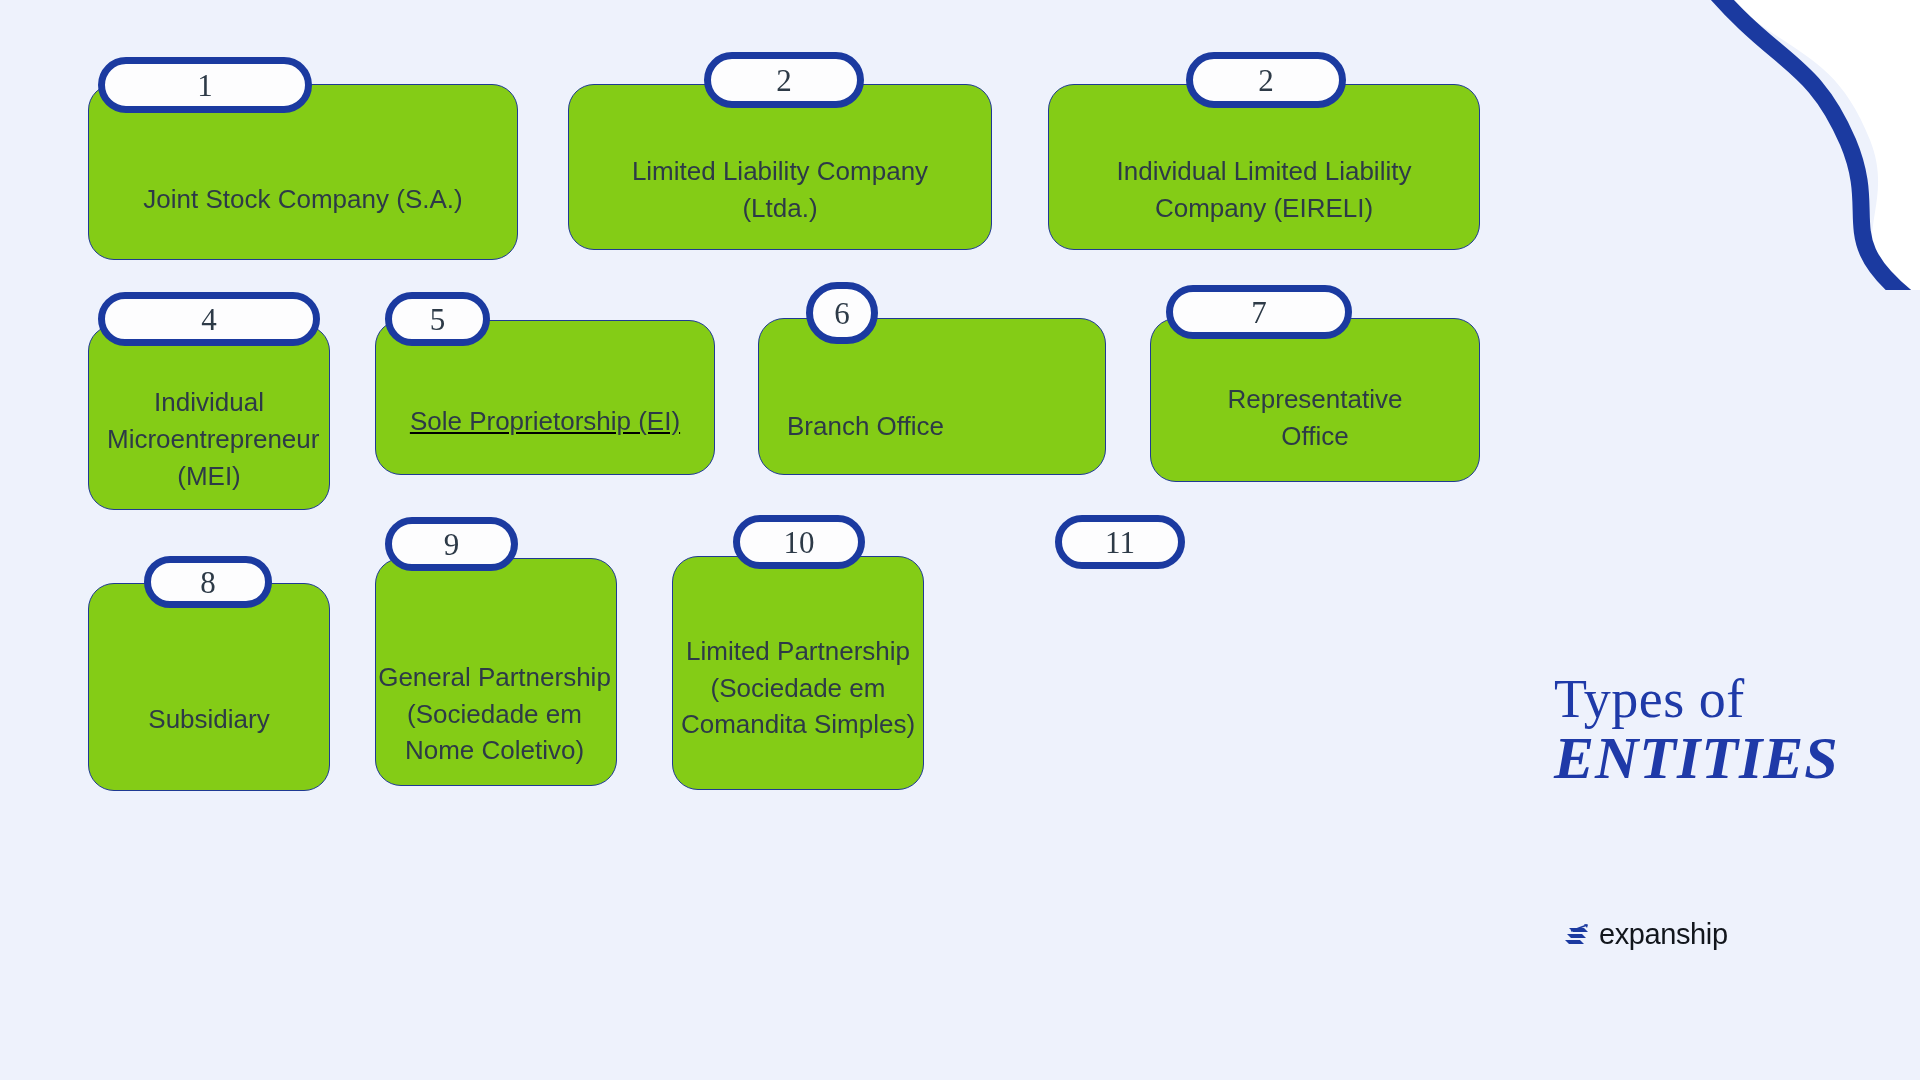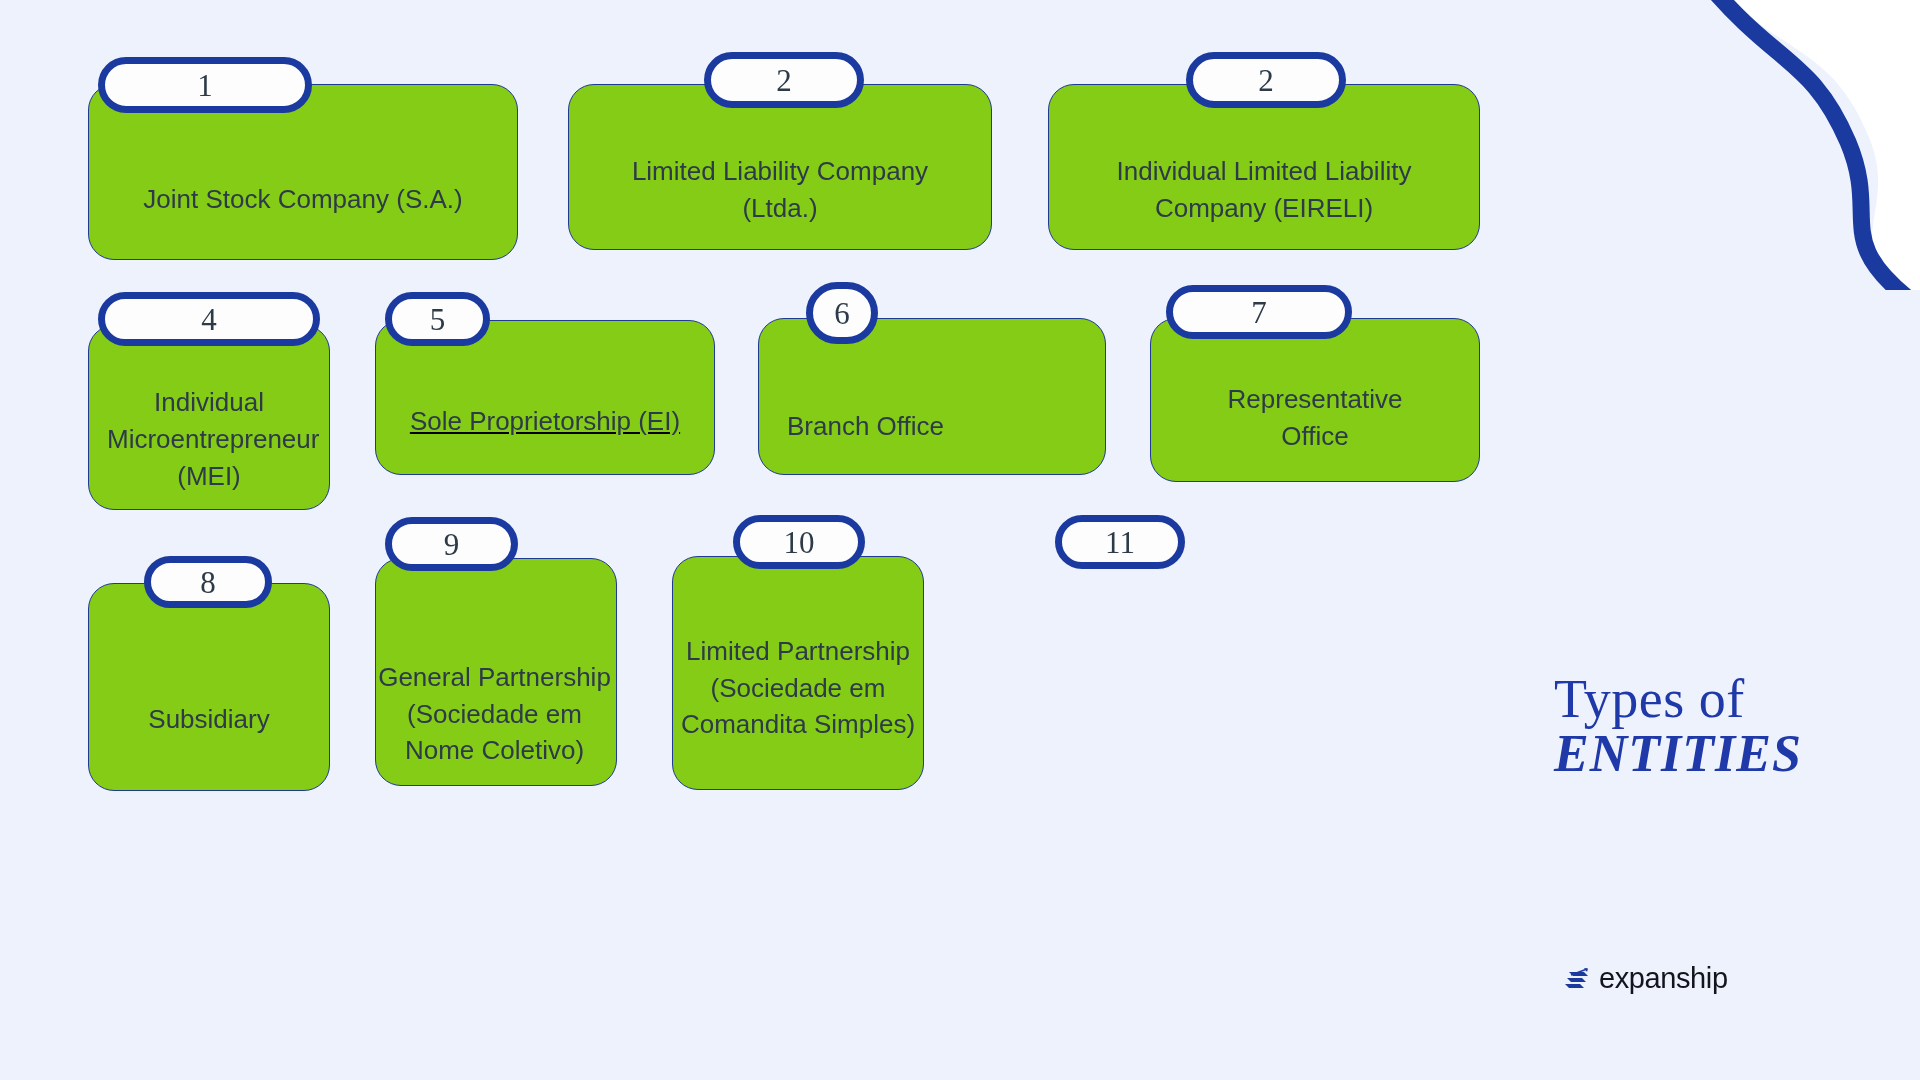--- a/index.html
+++ b/index.html
@@ -81,37 +81,36 @@
     color: #1f3aa8;
   }
   #title-line-1 {
     font-family: "Liberation Serif", serif;
     font-size: 54px;
     line-height: 1.02;
     letter-spacing: 0.5px;
   }
   #title-line-2 {
     font-family: "Liberation Serif", serif;
-    font-size: 52px;
+    font-size: 60px;
     font-weight: bold;
     font-style: italic;
     line-height: 1.04;
     letter-spacing: 1px;
   }
 
   
   #logo {
     position: absolute;
     left: 1562px;
     top: 918px;
     display: flex;
     align-items: center;
     gap: 7px;
     z-index: 5;
-    margin-top: 44px;
   }
   #logo-wordmark {
     font-family: "Liberation Sans", sans-serif;
     font-size: 29px;
     color: #12161c;
     letter-spacing: -0.4px;
   }
 </style>
 </head>
 <body>

